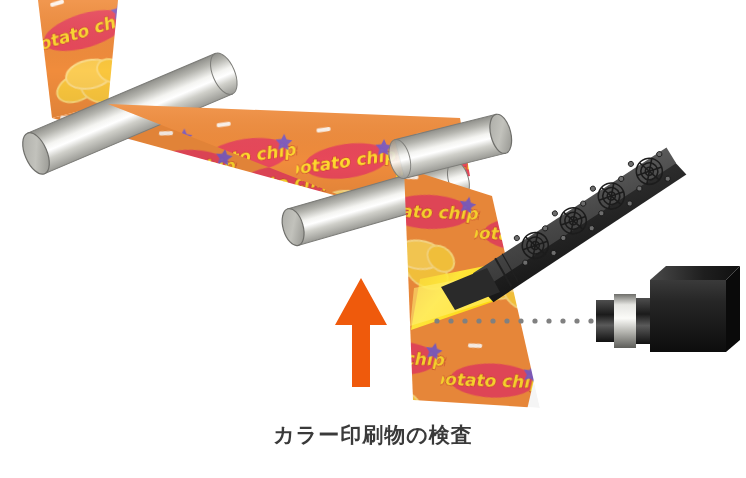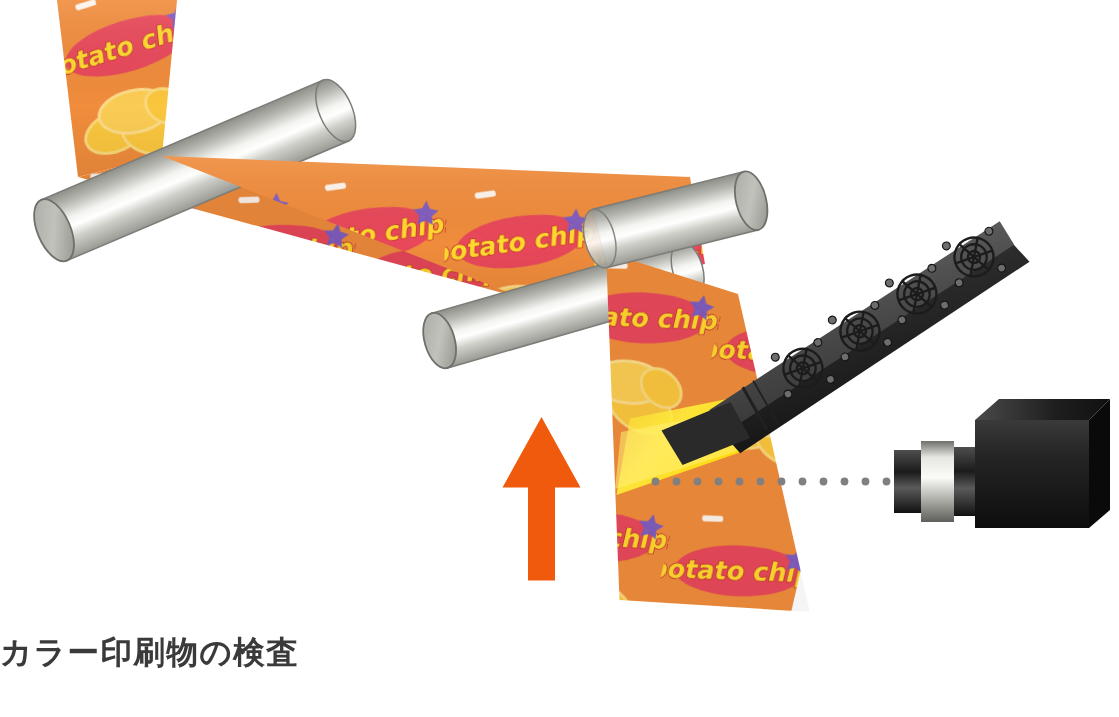--- a/index.html
+++ b/index.html
@@ -2,21 +2,21 @@
 <html><head>
 <meta charset="utf-8">
 <style>
   html,body{margin:0;padding:0;background:#ffffff;}
   body{width:746px;height:478px;overflow:hidden;
        font-family:"Liberation Sans","DejaVu Sans",sans-serif;}
   #stage{position:relative;width:746px;height:478px;background:#fff;}
   #scene{position:absolute;left:0;top:0;width:746px;height:478px;}
   .caption{
     position:absolute;left:0;top:421px;width:746px;
-    font-size:21px;font-weight:bold;
+    text-align:center;font-size:21px;font-weight:bold;
     color:#3a3a3a;letter-spacing:1px;
     font-family:"DejaVu Sans","Liberation Sans",sans-serif;
   }
 </style>
 </head>
 <body>
 
 <div id="stage">
 
   <svg id="scene" viewBox="0 0 746 478">

